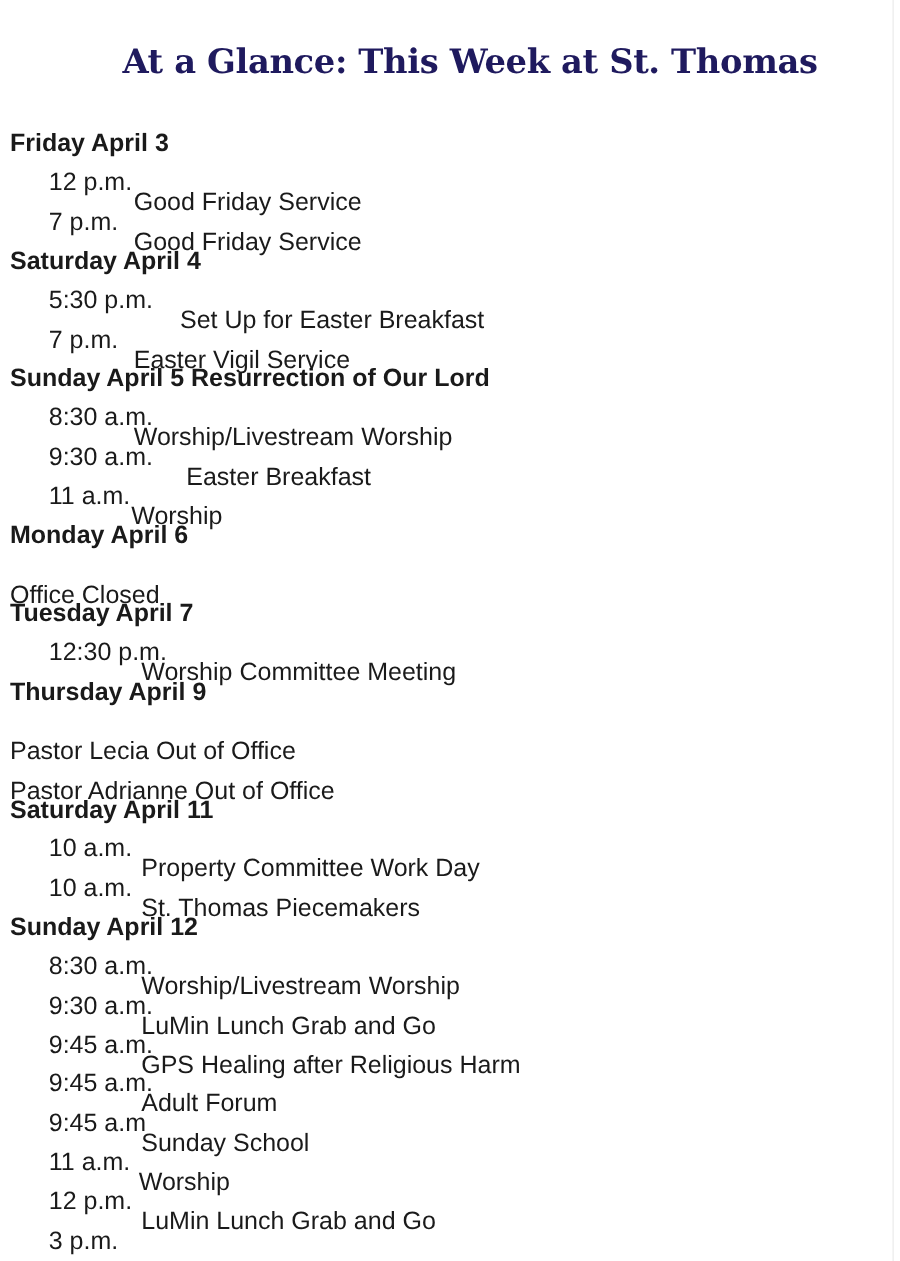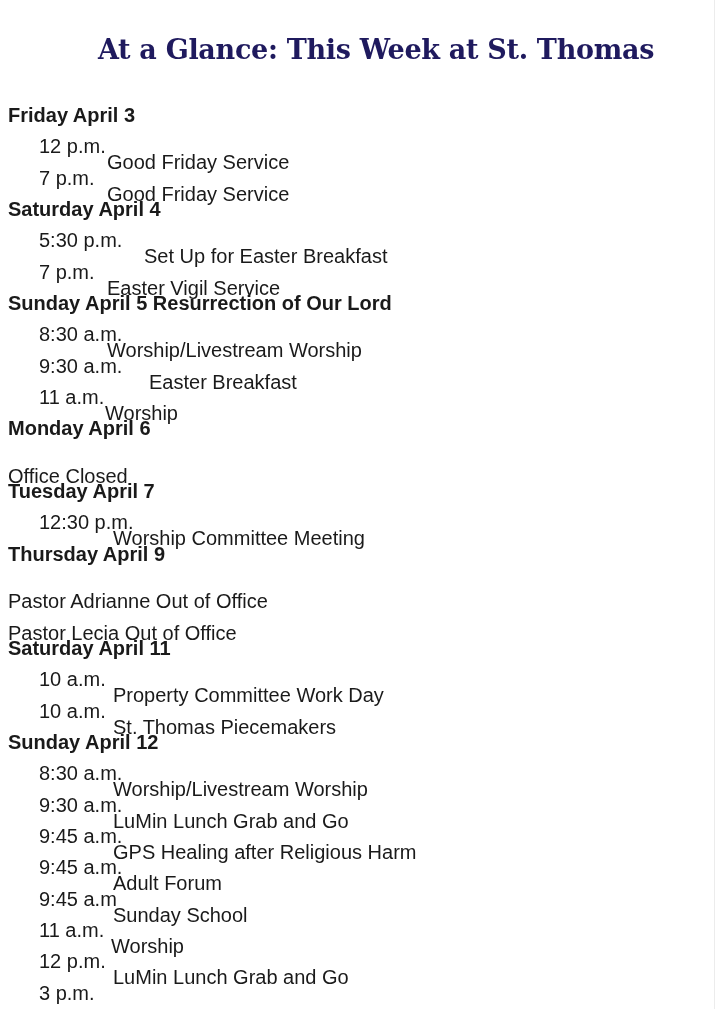--- a/index.html
+++ b/index.html
@@ -34,24 +34,24 @@
     <div class="line"><span class="time">9:30 a.m.</span><span class="evt" style="left: 99px; margin-left: 42px;">Easter Breakfast</span></div>
     <div class="line"><span class="time">11 a.m.</span><span class="evt" style="left: 97px;">Worship</span></div>
     <div class="line day">Monday April 6</div>
     <div class="line">
       <span class="evt" style="left: 0px;">Office Closed</span>
     </div>
     <div class="line day">Tuesday April 7</div>
     <div class="line"><span class="time">12:30 p.m.</span><span class="evt" style="left: 105px;">Worship Committee Meeting</span></div>
     <div class="line day">Thursday April 9</div>
     <div class="line">
-      <span class="evt" style="left: 0px;">Pastor Adrianne Out of Office</span>
+      <span class="evt" style="left: 0px;">Pastor Lecia Out of Office</span>
     </div>
     <div class="line">
-      <span class="evt" style="left: 0px;">Pastor Lecia Out of Office</span>
+      <span class="evt" style="left: 0px;">Pastor Adrianne Out of Office</span>
     </div>
     <div class="line day">Saturday April 11</div>
     <div class="line"><span class="time">10 a.m.</span><span class="evt" style="left: 105px;">Property Committee Work Day</span></div>
     <div class="line"><span class="time">10 a.m.</span><span class="evt" style="left: 105px;">St. Thomas Piecemakers</span></div>
     <div class="line day">Sunday April 12</div>
     <div class="line"><span class="time">8:30 a.m.</span><span class="evt" style="left: 105px;">Worship/Livestream Worship</span></div>
     <div class="line"><span class="time">9:30 a.m.</span><span class="evt" style="left: 105px;">LuMin Lunch Grab and Go</span></div>
     <div class="line"><span class="time">9:45 a.m.</span><span class="evt" style="left: 105px;">GPS Healing after Religious Harm</span></div>
     <div class="line"><span class="time">9:45 a.m.</span><span class="evt" style="left: 105px;">Adult Forum</span></div>
     <div class="line"><span class="time">9:45 a.m</span><span class="evt" style="left: 105px;">Sunday School</span></div>

